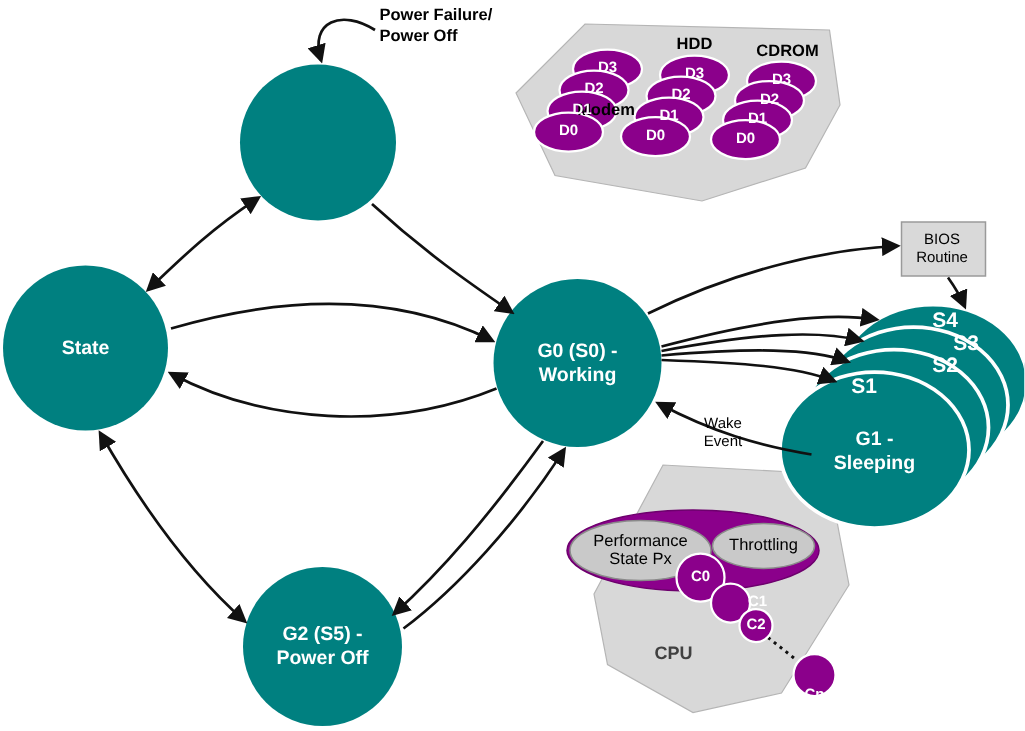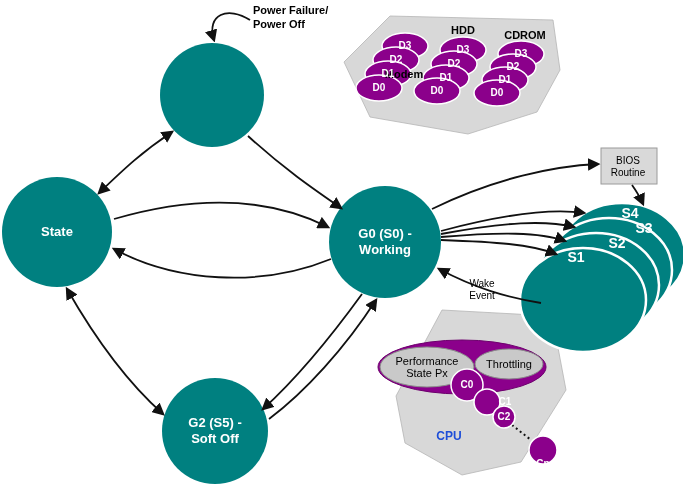--- a/index.html
+++ b/index.html
@@ -7,21 +7,21 @@
   .layer{position:absolute;left:0;top:0;}
   .lbl{position:absolute;transform:translate(-50%,-50%);text-align:center;white-space:pre-line;line-height:1.25;}
   .node-label{color:#fff;font-weight:bold;font-size:13px;}
   .g1-label{color:#fff;font-weight:bold;font-size:13px;}
   .s-label{color:#fff;font-weight:bold;font-size:14px;line-height:1;}
   .d-label{color:#fff;font-weight:bold;font-size:10px;line-height:1;}
   .c-label{color:#fff;font-weight:bold;font-size:10px;line-height:1;}
   .hdr-label{color:#000;font-weight:bold;font-size:11px;line-height:1;}
   .ann-left{position:absolute;text-align:left;white-space:pre-line;color:#000;font-weight:600;font-size:11px;line-height:1.25;}
   .small-ann{color:#000;font-size:10px;line-height:1.15;}
-  .cpu-label{color:#1d4ed8;font-weight:bold;font-size:12px;}
+  .cpu-label{color:#404040;font-weight:bold;font-size:12px;}
   .tiny-label{color:#000;font-size:11px;line-height:1.1;}
   svg .gray-poly{fill:#d8d8d8;stroke:#b5b5b5;stroke-width:0.8;}
   svg .bios-box{fill:#d9d9d9;stroke:#9a9a9a;stroke-width:1;}
   svg .teal-shape{fill:#008080;}
   svg .teal-ellipse{fill:#008080;stroke:#ffffff;stroke-width:2.5;}
   svg .purple-ellipse{fill:#8b008b;stroke:#ffffff;stroke-width:1.5;}
   svg .purple-big{fill:#8b008b;stroke:#6d006d;stroke-width:1;}
   svg .inner-gray{fill:#c9c9c9;stroke:#8a8a8a;stroke-width:1;}
   svg .arrow{fill:none;stroke:#111;stroke-width:1.8;}
   svg .dotted{stroke:#111;stroke-width:2;stroke-dasharray:2 3;}
@@ -98,25 +98,27 @@
 Power Off</div>
   <div class="lbl small-ann" style="left:628px;top:166px;">BIOS
 Routine</div>
   <div class="lbl small-ann" style="left:482px;top:289px;">Wake
 Event</div>
 
   <div class="lbl node-label" style="left:57px;top:232px;">State</div>
   <div class="lbl node-label" style="left:385px;top:242px;">G0 (S0) -
 Working</div>
   <div class="lbl node-label" style="left:215px;top:431px;">G2 (S5) -
-Soft Off</div>
+Power Off</div>
+  <div class="lbl g1-label" style="left:583px;top:301px;">G1 -
+Sleeping</div>
 
   <div class="lbl s-label" style="left:630px;top:213px;">S4</div>
   <div class="lbl s-label" style="left:644px;top:228px;">S3</div>
-  <div class="lbl s-label" style="left:617px;top:243px;">S2</div>
+  <div class="lbl s-label" style="left:630px;top:243px;">S2</div>
   <div class="lbl s-label" style="left:576px;top:257px;text-align:center;">S1</div>
 
   <div class="lbl hdr-label" style="left:404px;top:26px;margin-top:48px;">Modem</div>
   <div class="lbl hdr-label" style="left:463px;top:30px;">HDD</div>
   <div class="lbl hdr-label" style="left:525px;top:35px;">CDROM</div>
 
   <div class="lbl d-label" style="left:405px;top:46px;">D3</div>
   <div class="lbl d-label" style="left:396px;top:60px;">D2</div>
   <div class="lbl d-label" style="left:388px;top:74px;">D1</div>
   <div class="lbl d-label" style="left:379px;top:88px;">D0</div>

